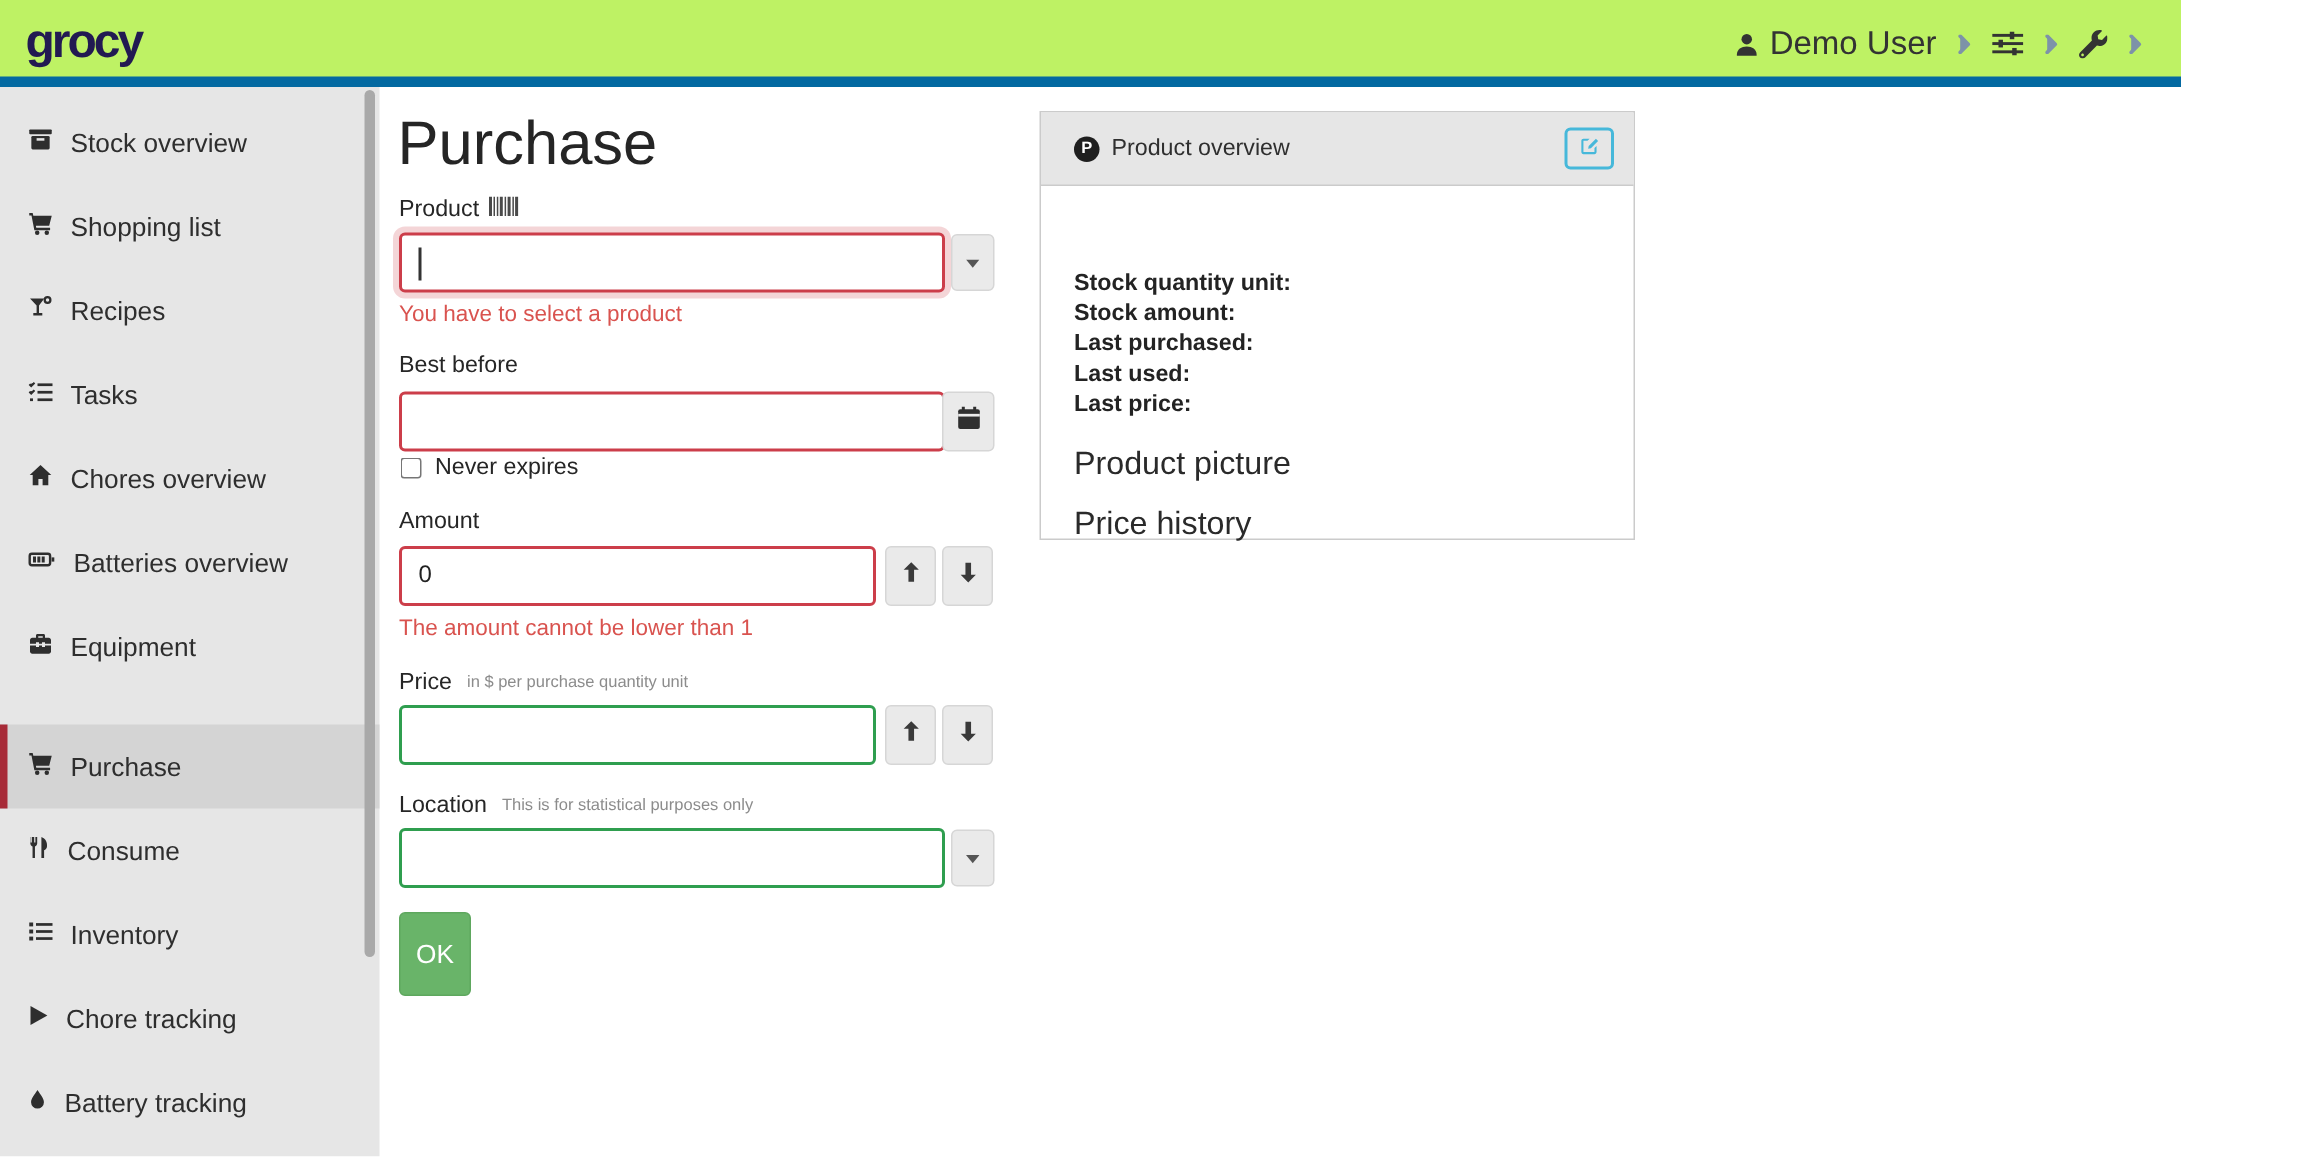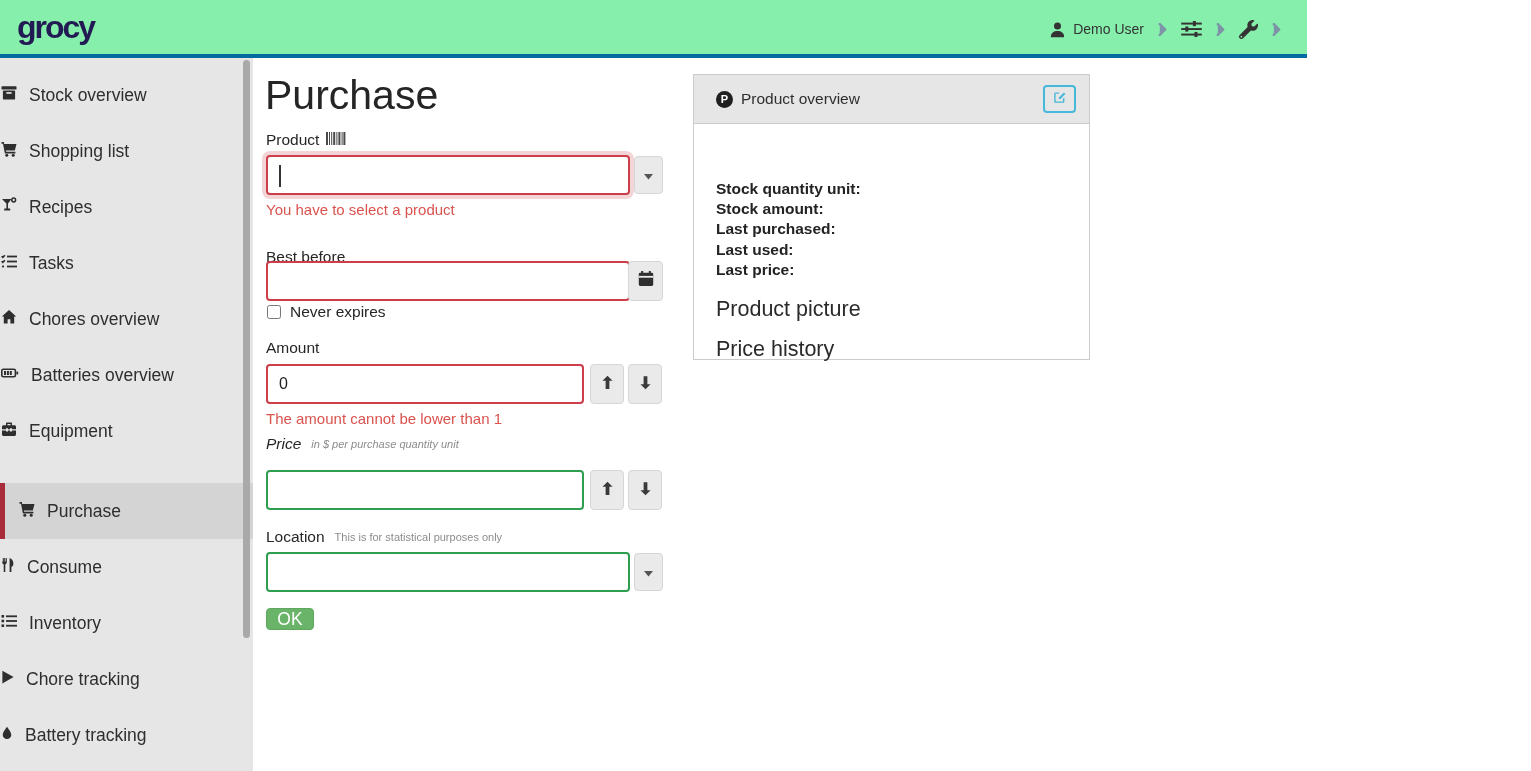--- a/index.html
+++ b/index.html
@@ -1,37 +1,37 @@
 <!DOCTYPE html>
 <html><head>
 <meta charset="utf-8">
 <style>
   * { margin:0; padding:0; box-sizing:border-box; }
   html,body { width:1531px; height:771px; overflow:hidden; background:#fff;
               font-family:"Liberation Sans","DejaVu Sans",sans-serif; color:#2b2b2b; }
   body { position:relative; }
 
   
-  .header { position:absolute; left:0; top:0; width:1307px; height:58px;
-            background:#86efac; border-bottom:4px solid #0369a1; z-index:5; }
+  .header { position:absolute; left:0; top:0; width:1454px; height:58px;
+            background:#bef264; border-bottom:7px solid #0369a1; z-index:5; }
   .logo { position:absolute; left:17px; top:9px; font-size:32px; font-weight:bold;
           letter-spacing:-2px; color:#221a52; cursor:pointer; }
   .header-right { position:absolute; right:26px; top:0; height:58px;
                   display:flex; align-items:center; gap:14px; }
-  .hr-item { display:flex; align-items:center; gap:7px; font-size:14px; color:#333;
+  .hr-item { display:flex; align-items:center; gap:7px; font-size:22px; color:#333;
              cursor:pointer;text-align:center; }
   .chev { display:flex; align-items:center; color:#7d93a8; }
   .hdr-icon svg { display:block; }
 
   
   .sidebar { position:absolute; left:0; top:58px; width:253px; height:713px;
              background:#e6e6e6; }
   .nav { padding-top:9px; }
   .nav-item { height:56px; display:flex; align-items:center; gap:11px;
-              font-size:17.5px; color:#2e2e2e; cursor:pointer; }
+              padding-left:18px; font-size:17.5px; color:#2e2e2e; cursor:pointer; }
   .nav-item svg { flex:0 0 auto; }
   .nav-item.gap-before { margin-top:24px; }
   .nav-item.active { background:#d4d4d4; border-left:5px solid #a72b38; padding-left:13px; }
   .scroll-thumb { position:absolute; left:243px; top:2px; width:7px; height:578px;
                   background:#a9a9a9; border-radius:4px; cursor:pointer; }
 
   
   .page-title { position:absolute; left:265px; top:72px; font-size:41px;
                 font-weight:400; color:#252525; }
   .flabel { position:absolute; font-size:15.5px; color:#262626; display:flex;
@@ -43,21 +43,21 @@
   .val { border:2px solid #2f9e4f; }
   .glow { box-shadow:0 0 0 4px rgba(204,62,74,0.22); }
   .gbtn { position:absolute; background:#eaeaea; border:1px solid #d6d6d6;
           border-radius:4px; display:flex; align-items:center; justify-content:center;
           cursor:pointer; color:#3a3a3a; }
   .err { position:absolute; font-size:15px; color:#d9534f; }
   .caret-line { position:absolute; left:11px; top:8px; width:1.5px; height:22px; background:#333; }
   .check-row { position:absolute; display:flex; align-items:center; gap:9px;
                font-size:15.5px; color:#262626; }
   .check-row input { width:14px; height:14px; accent-color:#fff; cursor:pointer; }
-  .ok-btn { position:absolute; left:266px; top:608px; width:48px; height:22px;
+  .ok-btn { position:absolute; left:266px; top:608px; width:48px; height:56px;
             background:#69b469; border:1px solid #5ea75e; border-radius:4px;
             color:#fff; font-size:17.5px; display:flex; align-items:center;
             justify-content:center; cursor:pointer; }
 
   
   .card { position:absolute; left:693px; top:74px; width:397px; height:286px;
           background:#fff; border:1px solid #cbcbcb; }
   .card-header { height:49px; background:#e6e6e6; border-bottom:1px solid #cbcbcb;
                  display:flex; align-items:center; padding:0 13px 0 22px; }
   .p-badge { width:17px; height:17px; border-radius:50%; background:#1f1f1f; color:#fff;
@@ -272,21 +272,21 @@
 </div>
 <div class="gbtn" style="left:634px; top:156px; width:29px; height:38px;">
   <span>
     <svg width="9" height="6" viewBox="0 0 9 6" style="color:#555;">
         <path d="M0 0h9L4.5 5.5z"></path>
       </svg>
   </span>
 </div>
 <div class="err" style="left:266px; top:201px;">You have to select a product</div>
 
-<div class="flabel" style="left:266px; top:248px;">
+<div class="flabel" style="left:266px; top:235px;">
   <span>Best before</span>
 </div>
 <input class="finput inv" style="left: 266px; top: 261px; width: 364px; height: 40px;" type="text" value="">
 <div class="gbtn" style="left:628px; top:261px; width:35px; height:40px;">
   <span>
     <svg width="16" height="16" viewBox="0 0 16 16" style="color:#2f2f2f;">
         <rect x="3.2" y="0" width="2" height="3.4"></rect>
         <rect x="10.8" y="0" width="2" height="3.4"></rect>
         <rect x="0.8" y="1.8" width="14.4" height="13.2" rx="1.4"></rect>
         <rect x="0.8" y="4.9" width="14.4" height="1.8" fill="#eaeaea"></rect>
@@ -311,21 +311,21 @@
 </div>
 <div class="gbtn" style="left:628px; top:364px; width:34px; height:40px;">
   <span>
     <svg width="15" height="15" viewBox="0 0 16 16">
         <path d="M8 15.2L2.6 9.8H6V1.2h4v8.6h3.4z"></path>
       </svg>
   </span>
 </div>
 <div class="err" style="left:266px; top:410px;">The amount cannot be lower than 1</div>
 
-<div class="flabel" style="left:266px; top:435px;font-style:italic;">
+<div class="flabel" style="left:266px; top:446px;">
   <span>Price</span>
   <span class="fhint">in $ per purchase quantity unit</span>
 </div>
 <input class="finput val" style="left: 266px; top: 470px; width: 318px; height: 40px;" type="text" value="">
 <div class="gbtn" style="left:590px; top:470px; width:34px; height:40px;">
   <span>
     <svg width="15" height="15" viewBox="0 0 16 16">
         <path d="M8 .8L13.4 6.2H10v8.6H6V6.2H2.6z"></path>
       </svg>
   </span>

